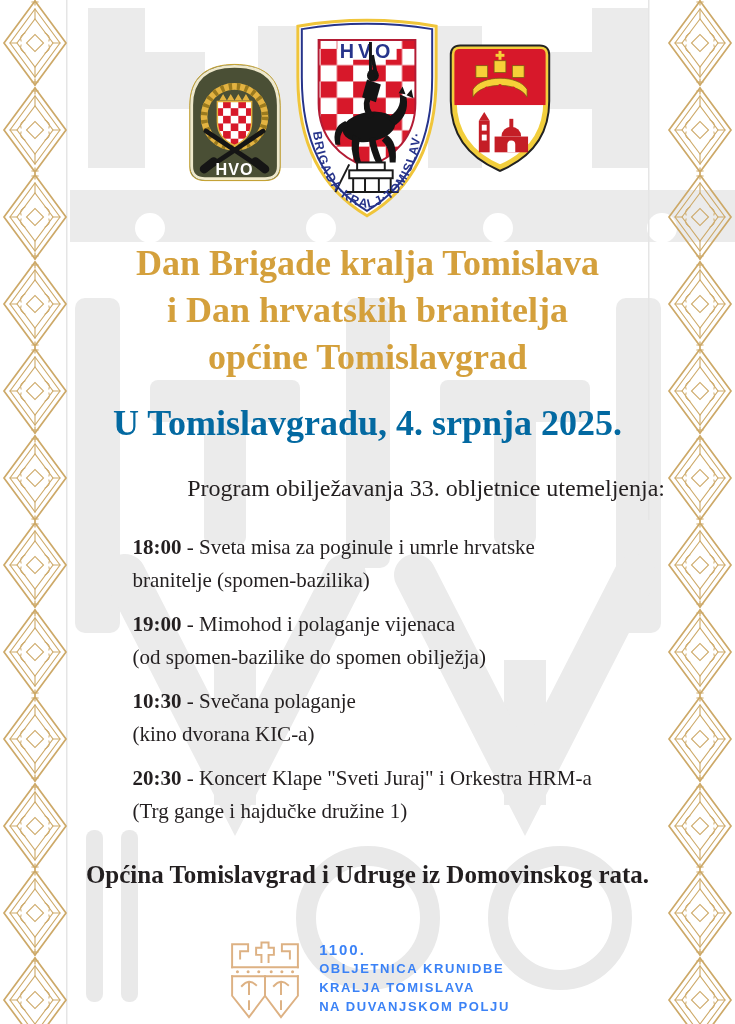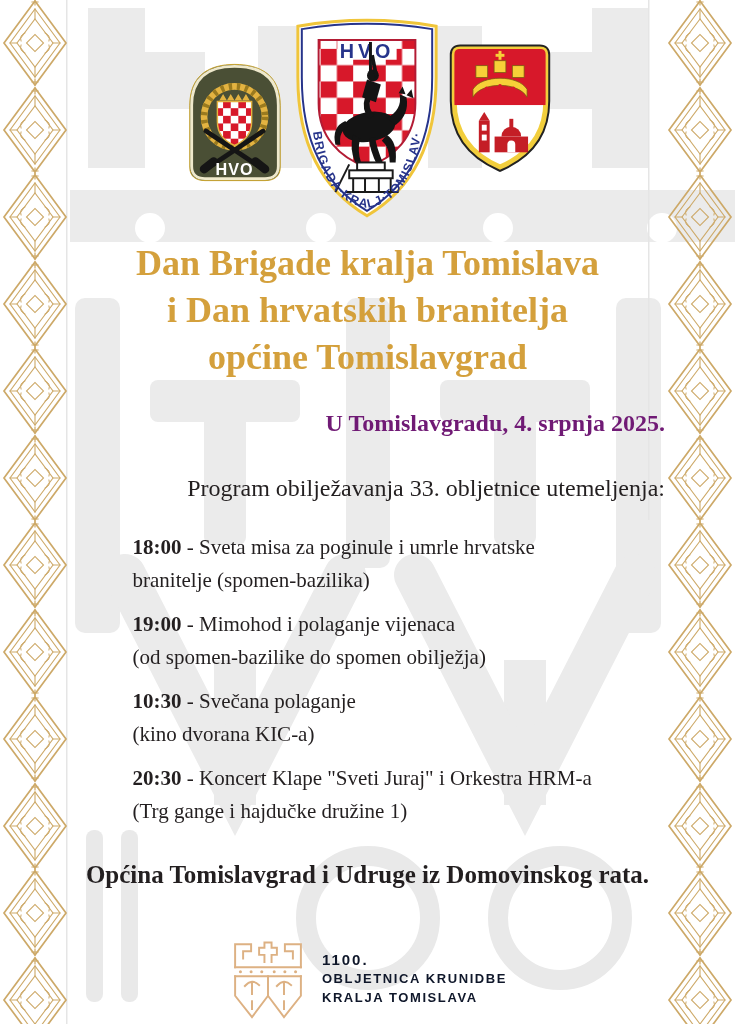--- a/index.html
+++ b/index.html
@@ -17,30 +17,30 @@
   .border-right{right:2px;transform:scaleX(-1);}
   .border svg{flex:0 0 auto;display:block;margin-top:-1px;}
   .border svg:nth-child(even){transform:scaleY(-1);}
   
   .content{position:absolute;left:70px;right:70px;top:0;z-index:2;text-align:center;}
   .emblems{display:flex;justify-content:center;align-items:flex-start;gap:3px;height:222px;}
   .emblem-left{margin-top:60px;}
   .emblem-center{margin-top:16px;}
   .emblem-right{margin-top:44px;}
   .title{margin-top:18px;font-weight:bold;font-size:36px;line-height:47px;color:#D4A03C;}
-  .date-line{margin-top:22px;font-weight:bold;font-size:24px;line-height:40px;color:#701a75;white-space:nowrap;text-align:right;}
+  .date-line{margin-top:22px;font-weight:bold;font-size:36px;line-height:40px;color:#0369a1;white-space:nowrap;}
   .program-heading{margin-top:29px;font-size:24px;line-height:33px;white-space:nowrap;text-align:right;}
   .schedule{width:470px;margin:26px auto 0;text-align:left;}
   .schedule-item{margin-bottom:11px;font-size:21px;line-height:33px;}
   .schedule-item .time{font-weight:bold;}
   .schedule-item .line{white-space:nowrap;}
   .footer-line{margin-top:30px;font-weight:bold;font-size:25px;line-height:33px;white-space:nowrap;}
   .logo-row{margin-top:44px;display:flex;justify-content:center;align-items:center;gap:14px;}
   .logo-text{text-align:left;font-family:"Liberation Sans",sans-serif;font-weight:bold;
-    color:#0f172a;font-size:13px;line-height:19px;letter-spacing:1.6px;white-space:nowrap;}
+    color:#3b82f6;font-size:13px;line-height:19px;letter-spacing:1.6px;white-space:nowrap;}
   .logo-year{font-size:15px;letter-spacing:2px;}
   .hidden-defs{position:absolute;width:0;height:0;overflow:hidden;}
 </style>
 </head>
 <body>
 
 <div class="poster">
 
   <svg class="hidden-defs" xmlns="http://www.w3.org/2000/svg" aria-hidden="true">
     <defs>
@@ -338,17 +338,18 @@
         <path d="M8 46 V68 L27 92 L45 68 L63 92 L82 68 V46"></path>
         <path d="M45 46 V68"></path>
         <path d="M19 57 q8 -9 16 -1 M27 54 v12"></path>
         <path d="M55 57 q8 -9 16 -1 M63 54 v12"></path>
         <path d="M27 74 v9 M63 74 v9"></path>
       </svg>
       <div class="logo-text">
         <div class="logo-year">1100.</div>
         <div>OBLJETNICA KRUNIDBE</div>
         <div>KRALJA TOMISLAVA</div>
+        <div>NA DUVANJSKOM POLJU</div>
       </div>
     </div>
 
   </div>
 </div>
 
 </body></html>

